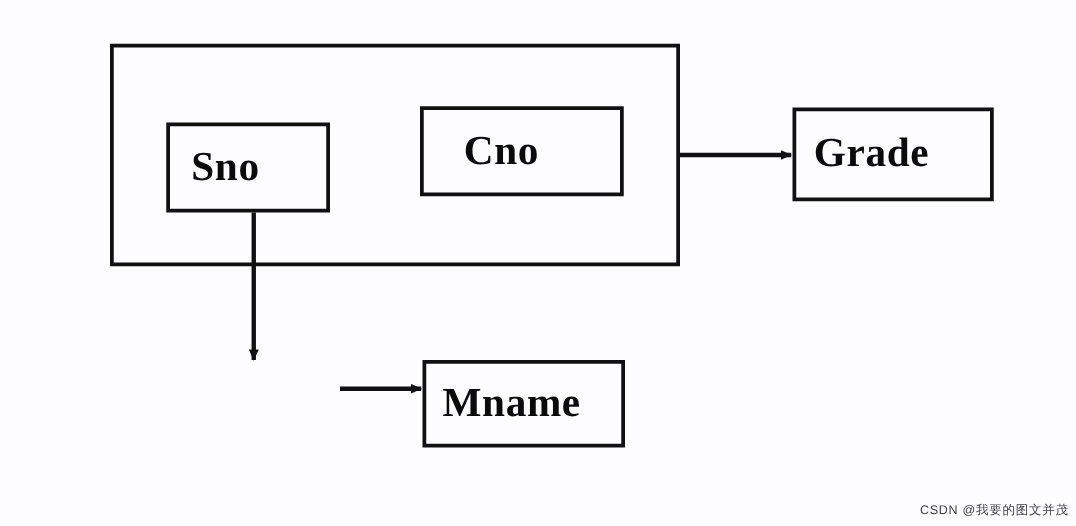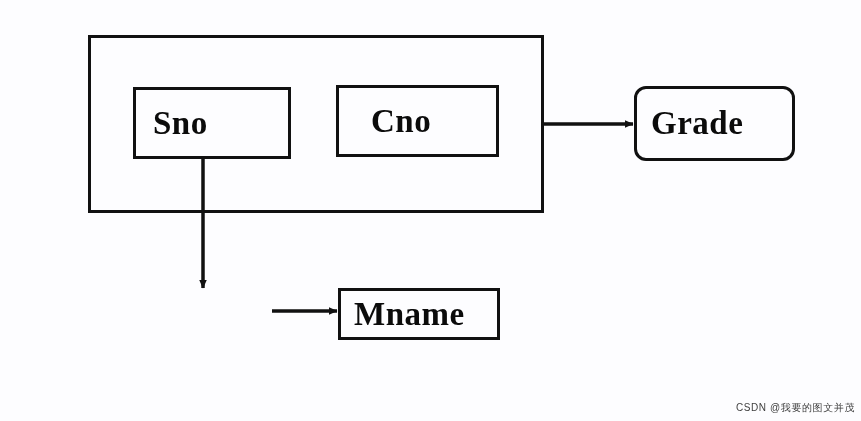--- a/index.html
+++ b/index.html
@@ -39,56 +39,55 @@
   #group-box {
     left: 88px;
     top: 35px;
     width: 456px;
     height: 178px;
     border-width: 3px;
     z-index: 1;
   }
   #box-sno {
     left: 133px;
-    top: 87px;
-    width: 158px;
+    top: 98px;
+    width: 131px;
     height: 72px;
     z-index: 3;
     padding-left: 17px;
   }
   #box-cno {
     left: 336px;
     top: 85px;
     width: 163px;
     height: 72px;
     z-index: 3;
     padding-left: 32px;
   }
   #box-grade {
     left: 634px;
     top: 86px;
     width: 161px;
     height: 75px;
     z-index: 3;
     padding-left: 14px;
-    border-radius: 12px;
   }
   #box-sdept {
     left: 133px;
     top: 289px;
     width: 139px;
     height: 72px;
     z-index: 3;
     padding-left: 13px;
   }
   #box-mname {
     left: 338px;
     top: 288px;
     width: 162px;
-    height: 52px;
+    height: 70px;
     z-index: 3;
     padding-left: 13px;
   }
   
   #arrow-layer {
     position: absolute;
     left: 0;
     top: 0;
     width: 861px;
     height: 421px;

